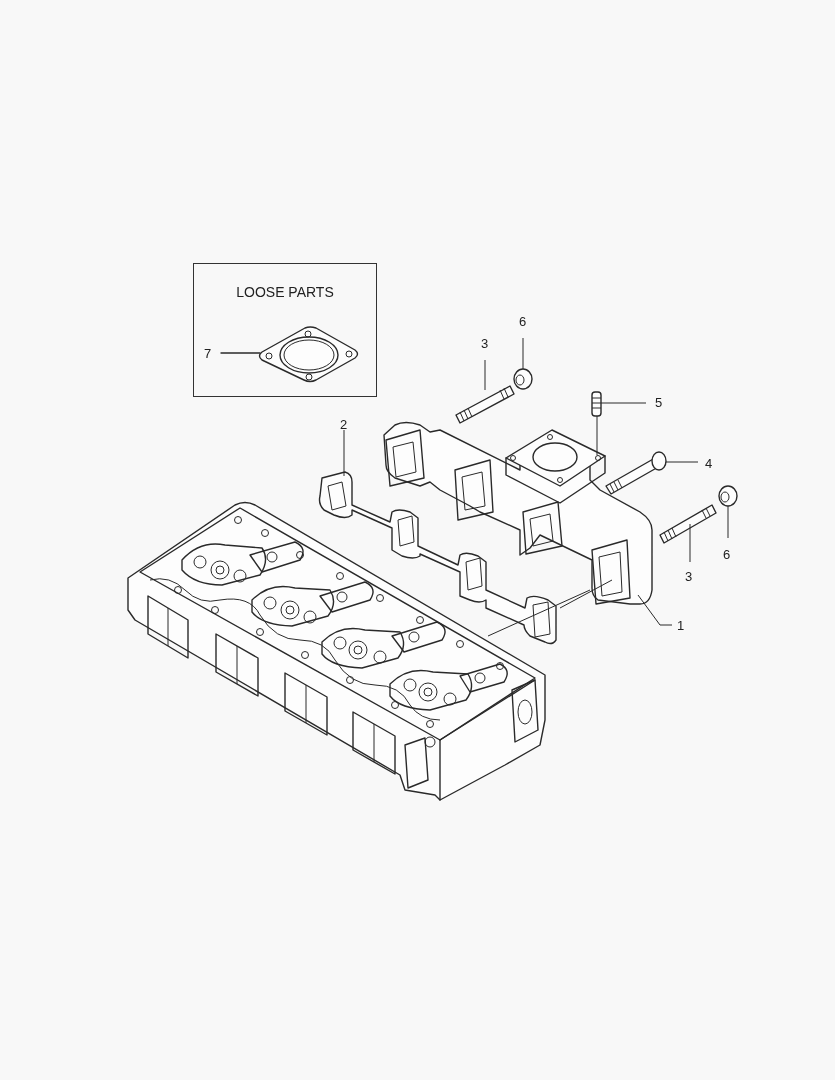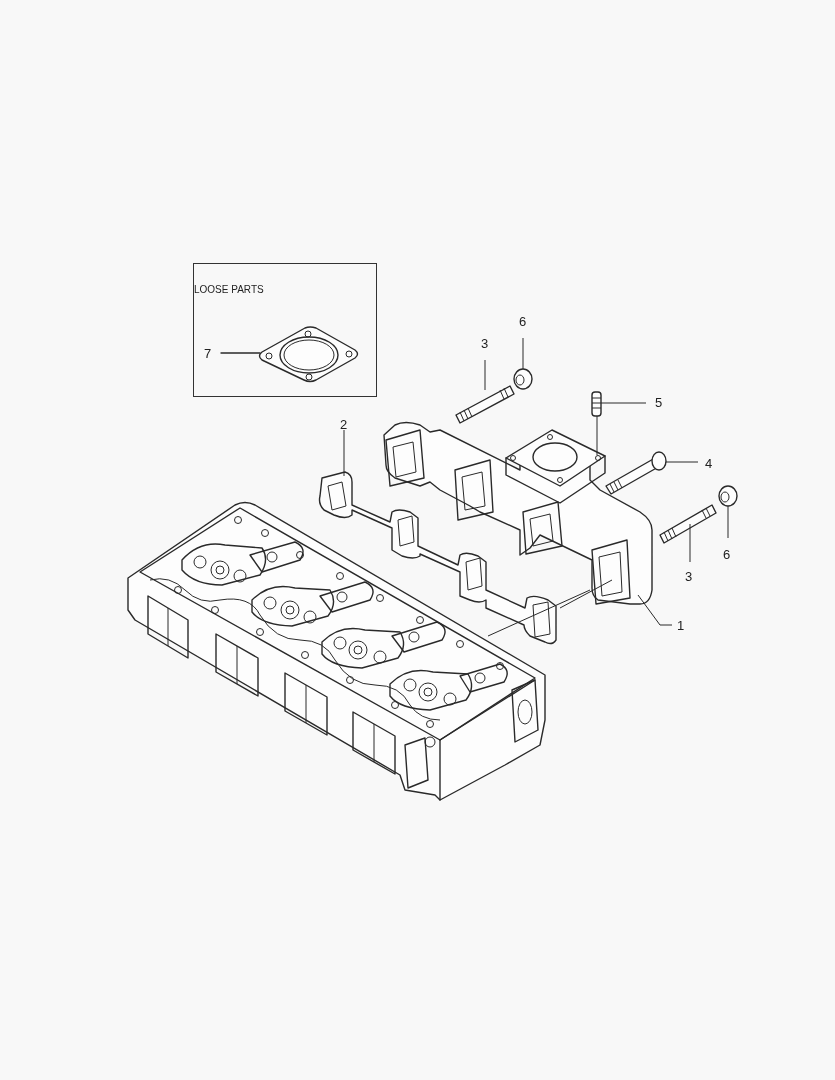--- a/index.html
+++ b/index.html
@@ -1,20 +1,20 @@
 <!DOCTYPE html>
 <html><head>
 <meta charset="utf-8">
 <style>
   html, body { margin: 0; padding: 0; }
   body { width: 835px; height: 1080px; background: #f8f8f8; position: relative; overflow: hidden; font-family: "Liberation Sans", sans-serif; }
   .canvas { position: absolute; left: 0; top: 0; width: 835px; height: 1080px; }
   .callout { position: absolute; font-size: 13px; color: #222; line-height: 1; }
   .loose-box { position: absolute; left: 193px; top: 263px; width: 184px; height: 134px; border: 1.3px solid #333; box-sizing: border-box; }
-  .loose-title { position: absolute; left: 0; right: 0; top: 20px; text-align: left; font-size: 10px; color: #222; }
+  .loose-title { position: absolute; left: 0; right: 0; top: 20px; text-align: center; font-size: 14px; color: #222; }
   svg .ln { fill: none; stroke: #2a2a2a; stroke-width: 1.4; stroke-linejoin: round; stroke-linecap: round; }
   svg .thin { fill: none; stroke: #2a2a2a; stroke-width: 1; }
   svg .fillw { fill: #fdfdfd; stroke: #2a2a2a; stroke-width: 1.4; stroke-linejoin: round; }
 </style>
 </head>
 <body>
 
 <svg class="canvas" viewBox="0 0 835 1080" xmlns="http://www.w3.org/2000/svg">
 
   <g>

